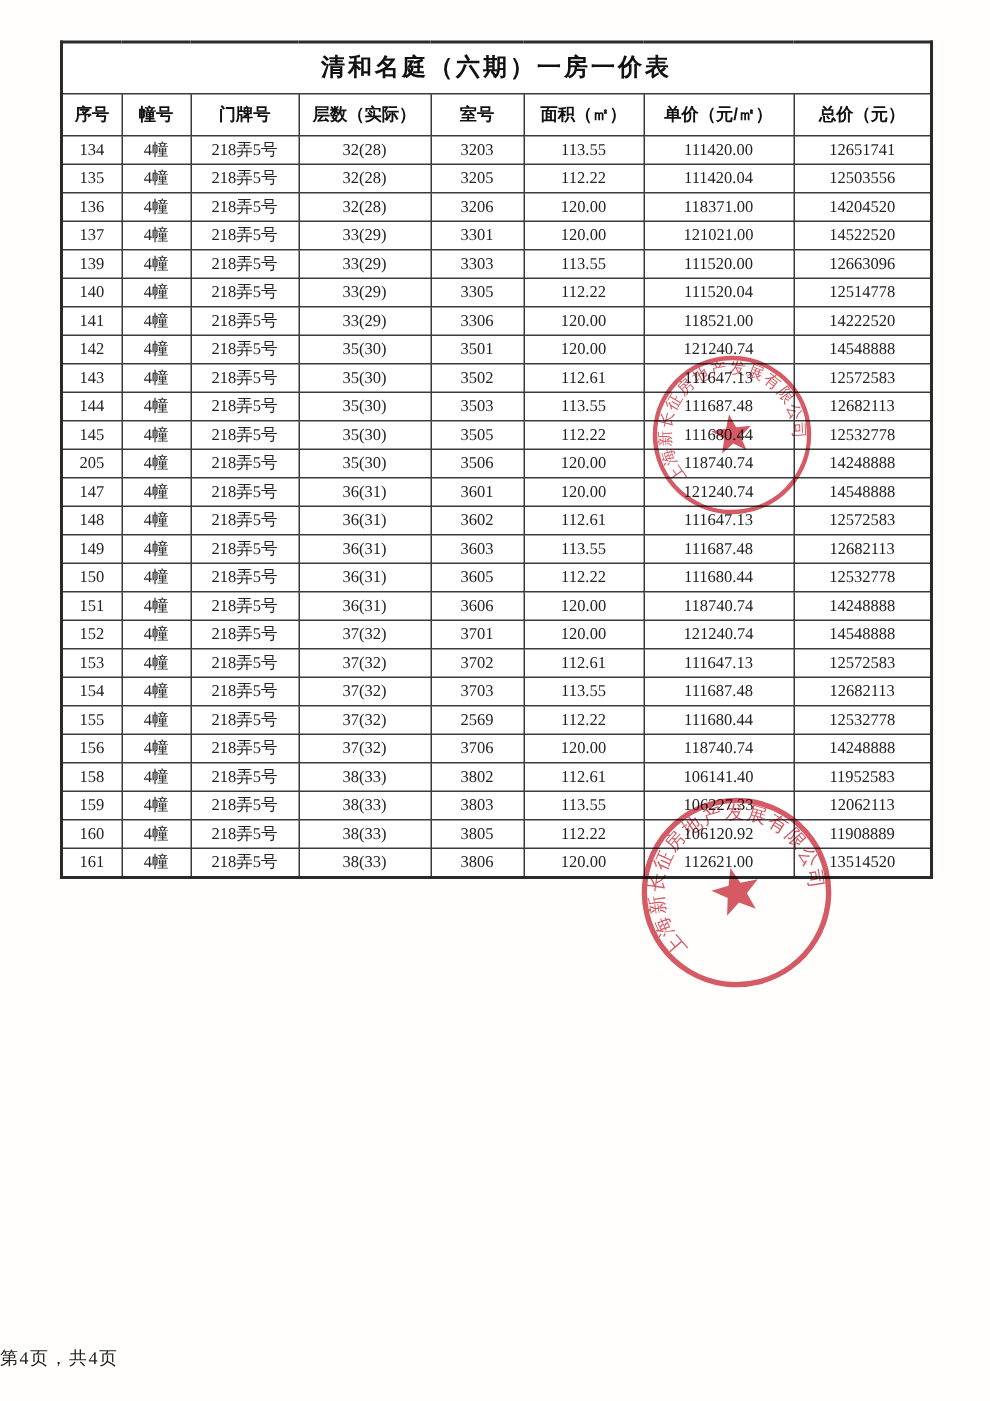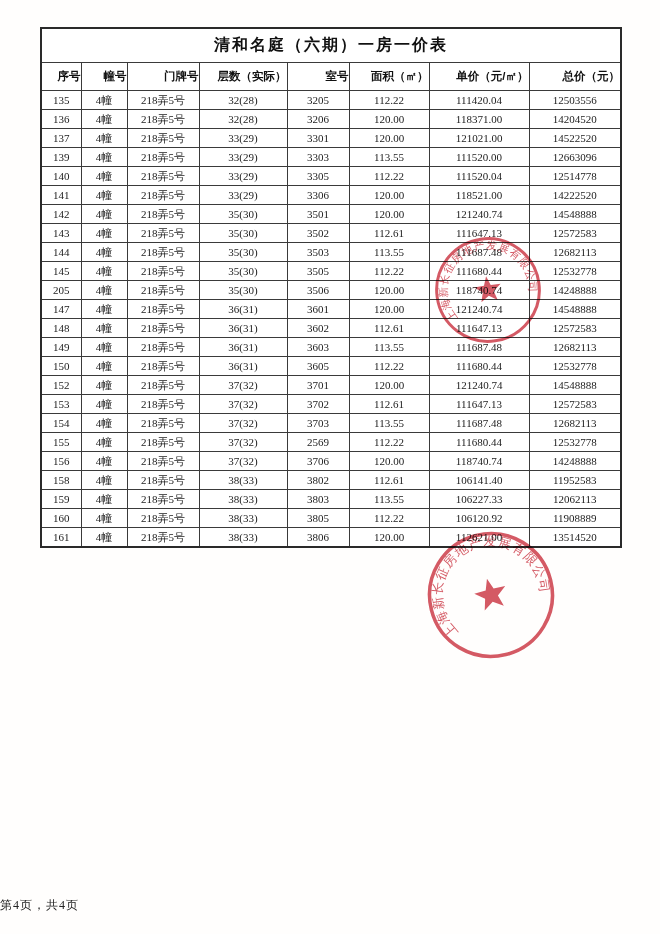--- a/index.html
+++ b/index.html
@@ -37,21 +37,20 @@
     font-weight: bold;
     letter-spacing: 2px;
     color: #111;
   }
   tr.header-row th {
     height: 27px;
     font-family: "Liberation Sans", "DejaVu Sans", sans-serif;
     font-size: 11.5px;
     font-weight: bold;
     color: #111;
-    text-align: right;
   }
   tbody tr { height: 18px; }
   tbody td {
     font-size: 11px;
     color: #222;
     line-height: 18px;
   }
   .stamp {
     position: absolute;
     pointer-events: none;
@@ -96,20 +95,30 @@
           <th>门牌号</th>
           <th>层数（实际）</th>
           <th>室号</th>
           <th>面积（㎡）</th>
           <th>单价（元/㎡）</th>
           <th>总价（元）</th>
         </tr>
     </thead>
     <tbody>
         <tr>
+          <td>134</td>
+          <td>4幢</td>
+          <td>218弄5号</td>
+          <td>32(28)</td>
+          <td>3203</td>
+          <td>113.55</td>
+          <td>111420.00</td>
+          <td>12651741</td>
+        </tr>
+        <tr>
           <td>135</td>
           <td>4幢</td>
           <td>218弄5号</td>
           <td>32(28)</td>
           <td>3205</td>
           <td>112.22</td>
           <td>111420.04</td>
           <td>12503556</td>
         </tr>
         <tr>
@@ -244,20 +253,30 @@
         </tr>
         <tr>
           <td>150</td>
           <td>4幢</td>
           <td>218弄5号</td>
           <td>36(31)</td>
           <td>3605</td>
           <td>112.22</td>
           <td>111680.44</td>
           <td>12532778</td>
+        </tr>
+        <tr>
+          <td>151</td>
+          <td>4幢</td>
+          <td>218弄5号</td>
+          <td>36(31)</td>
+          <td>3606</td>
+          <td>120.00</td>
+          <td>118740.74</td>
+          <td>14248888</td>
         </tr>
         <tr>
           <td>152</td>
           <td>4幢</td>
           <td>218弄5号</td>
           <td>37(32)</td>
           <td>3701</td>
           <td>120.00</td>
           <td>121240.74</td>
           <td>14548888</td>

